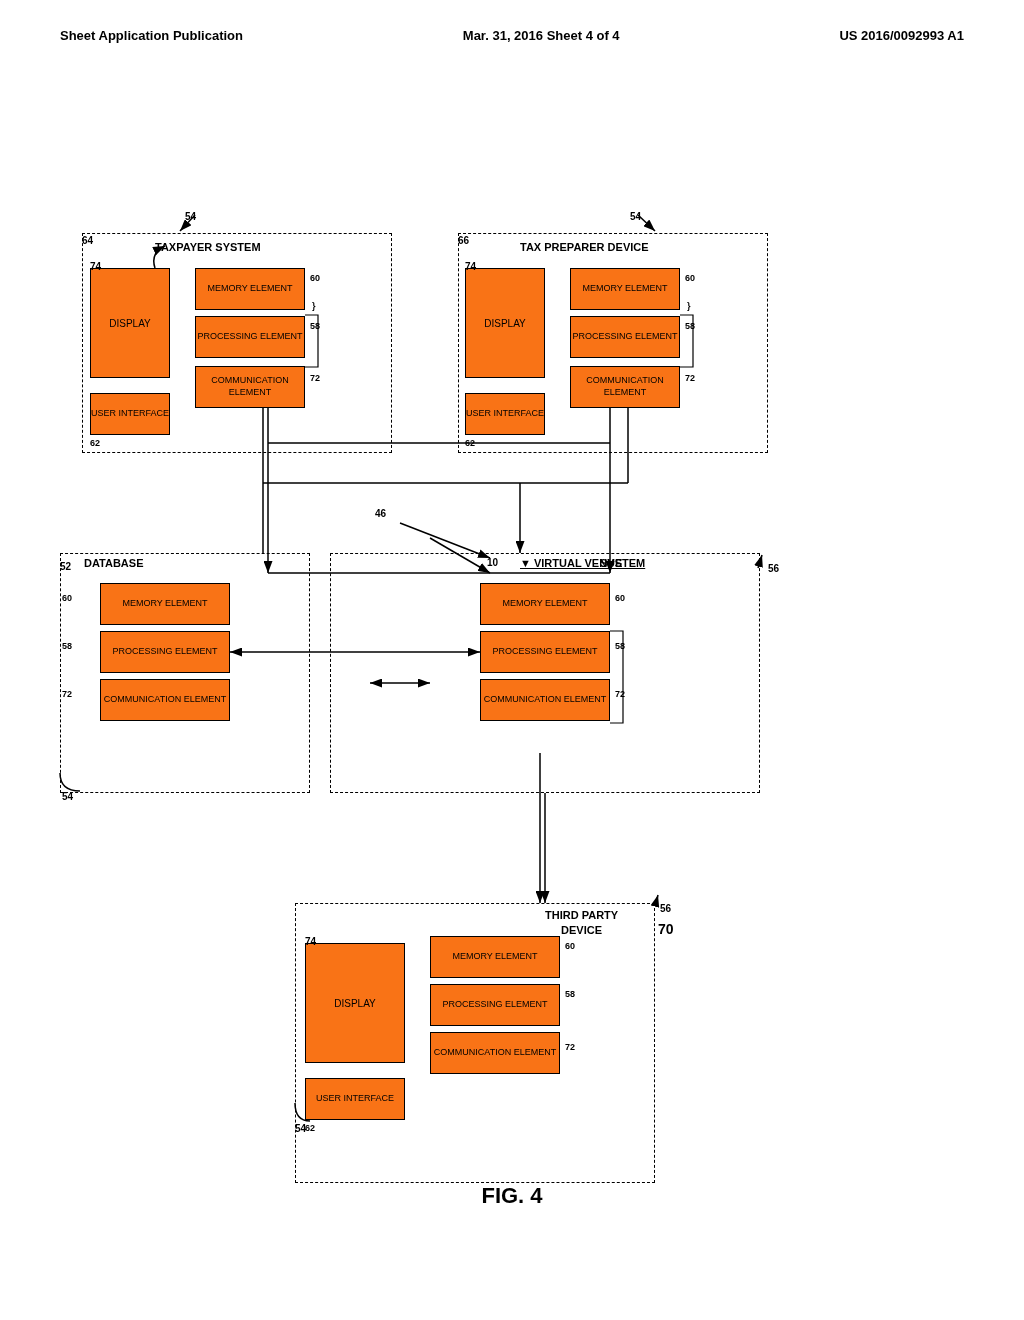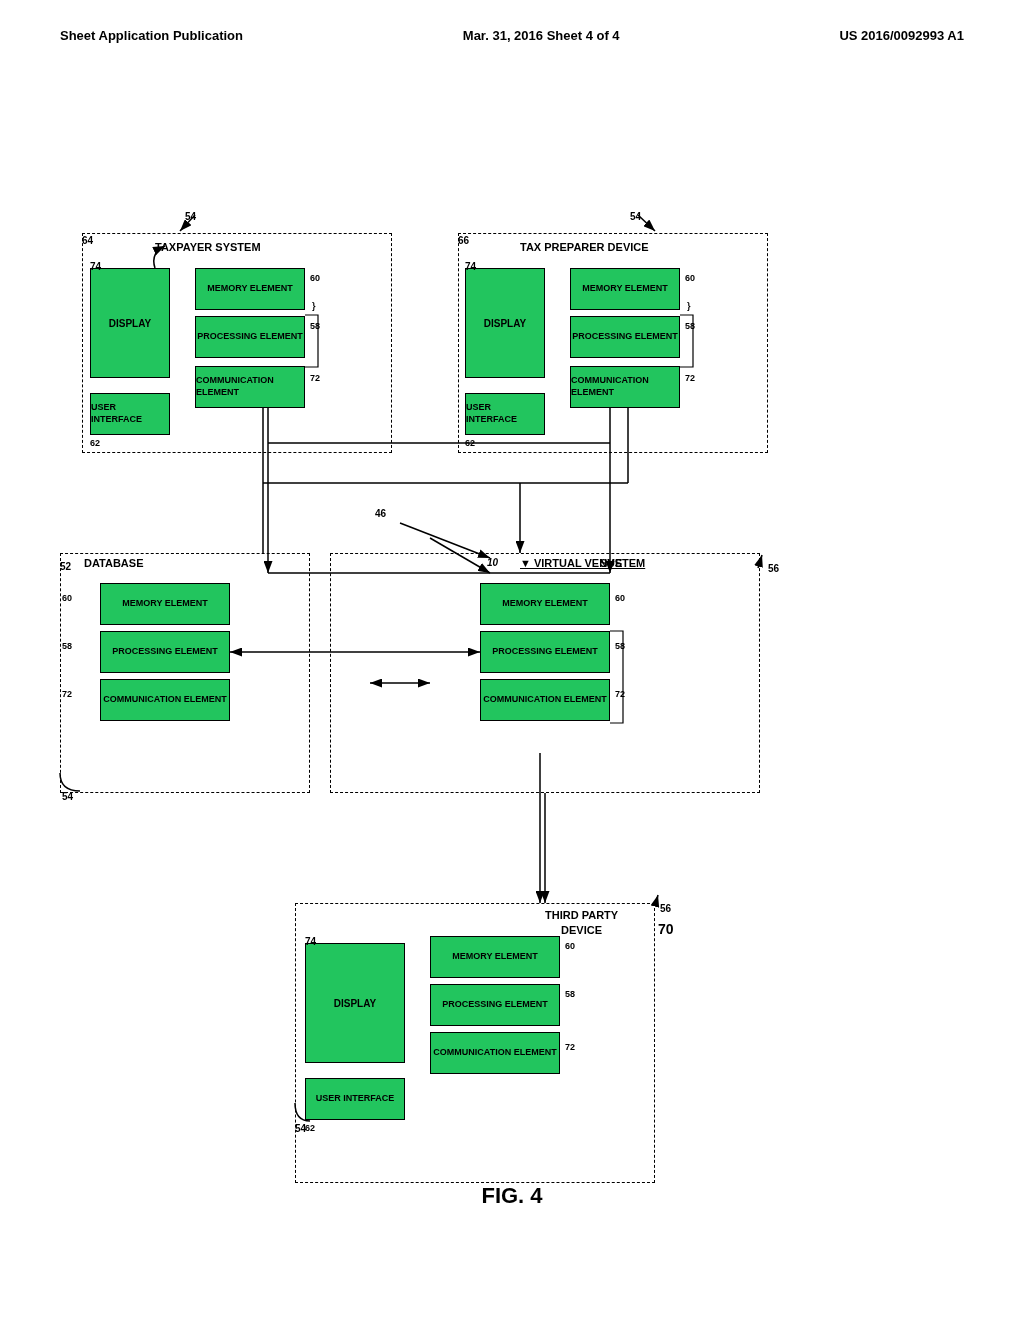--- a/index.html
+++ b/index.html
@@ -25,26 +25,27 @@
       position: relative;
       width: 100%;
       height: 1200px;
       margin-top: 20px;
     }
 
     
     .box {
       position: absolute;
       border: 1.5px solid #000;
-      background: #22c55e;
+      background: #f97316;
       display: flex;
       align-items: center;
       justify-content: center;
+      text-align: center;
       font-size: 10px;
-      font-weight: bold;
+      font-weight: normal;
       font-family: Arial, sans-serif;
       line-height: 1.3;
     }
 
     .dashed-box {
       position: absolute;
       border: 1.5px dashed #000;
       background: transparent;
     }
 
@@ -215,21 +216,21 @@
   <span class="label" style="left:62px; top:578px; font-size:9px;">58</span>
 
   <div class="box" style="left:100px; top:616px; width:130px; height:42px; font-size:9px;">
     <span>COMMUNICATION
 ELEMENT</span>
   </div>
   <span class="label" style="left:62px; top:626px; font-size:9px;">72</span>
 
   <div class="label" style="left: 520px; top: 494px; font-size: 11px; text-decoration: underline; text-align: center;">▼ VIRTUAL VENUE</div>
 
-  <span class="label" style="left:487px; top:494px; font-size:10px;font-style:italic;">10</span>
+  <span class="label" style="left:487px; top:494px; font-size:10px;">10</span>
 
   <div class="box" style="left:480px; top:520px; width:130px; height:42px; font-size:9px;">
     <span>MEMORY
 ELEMENT</span>
   </div>
   <span class="label" style="left:615px; top:530px; font-size:9px;">60</span>
 
   <div class="box" style="left:480px; top:568px; width:130px; height:42px; font-size:9px;">
     <span>PROCESSING
 ELEMENT</span>

